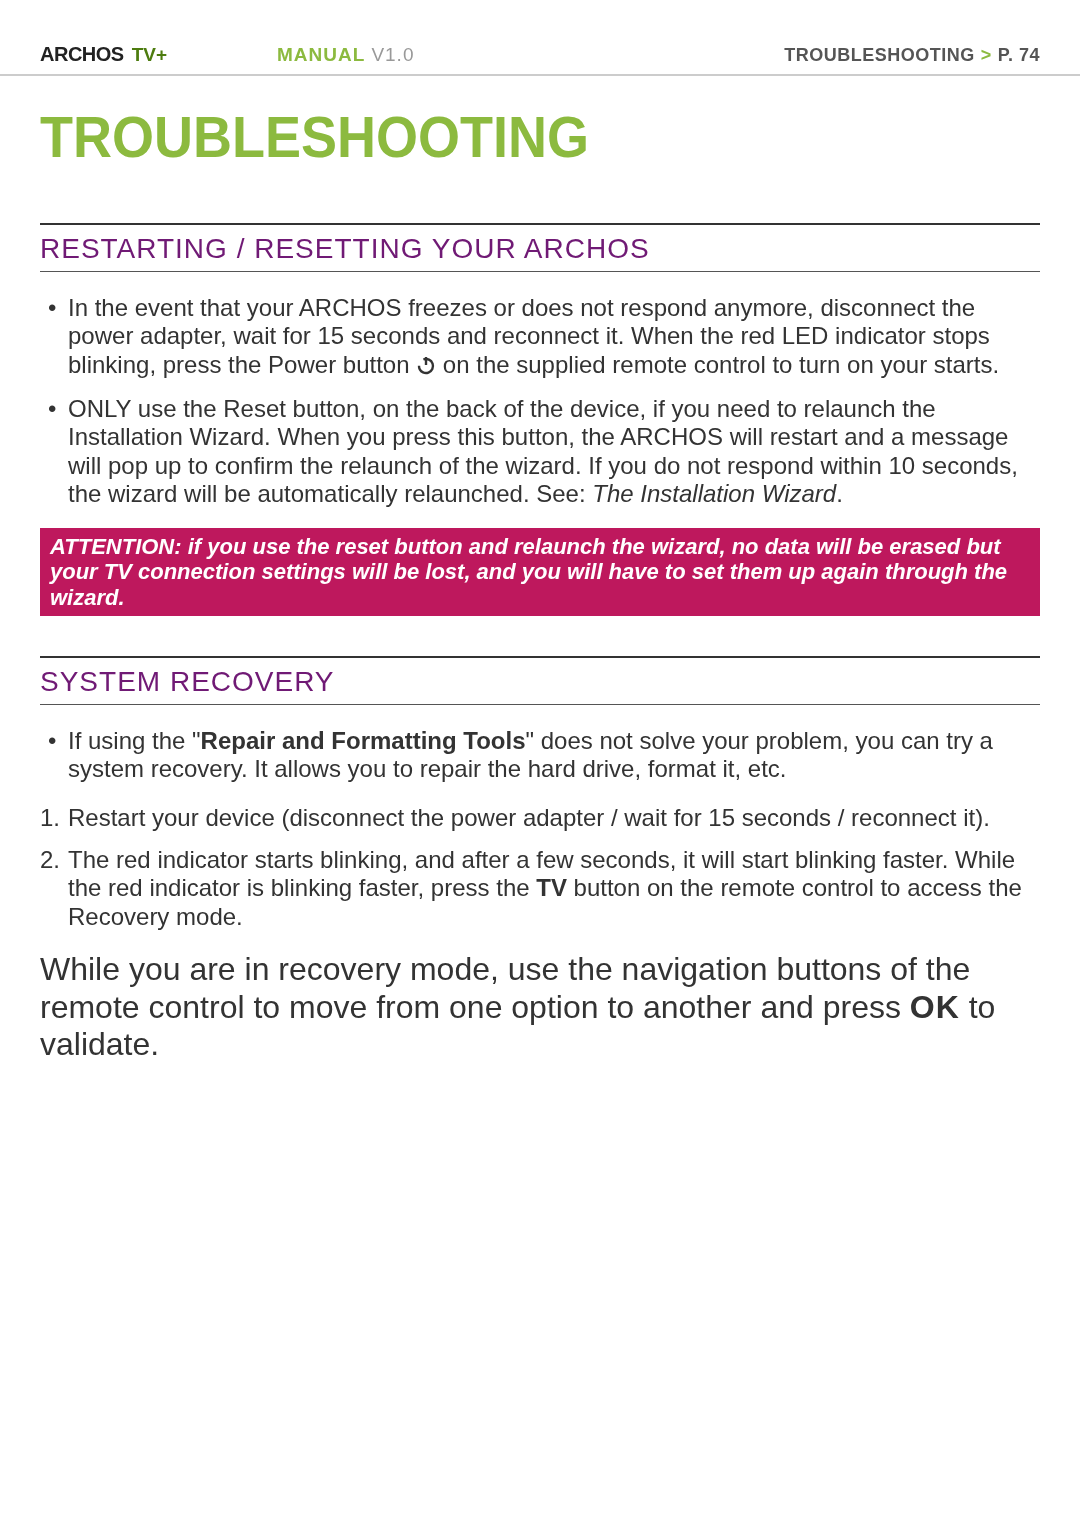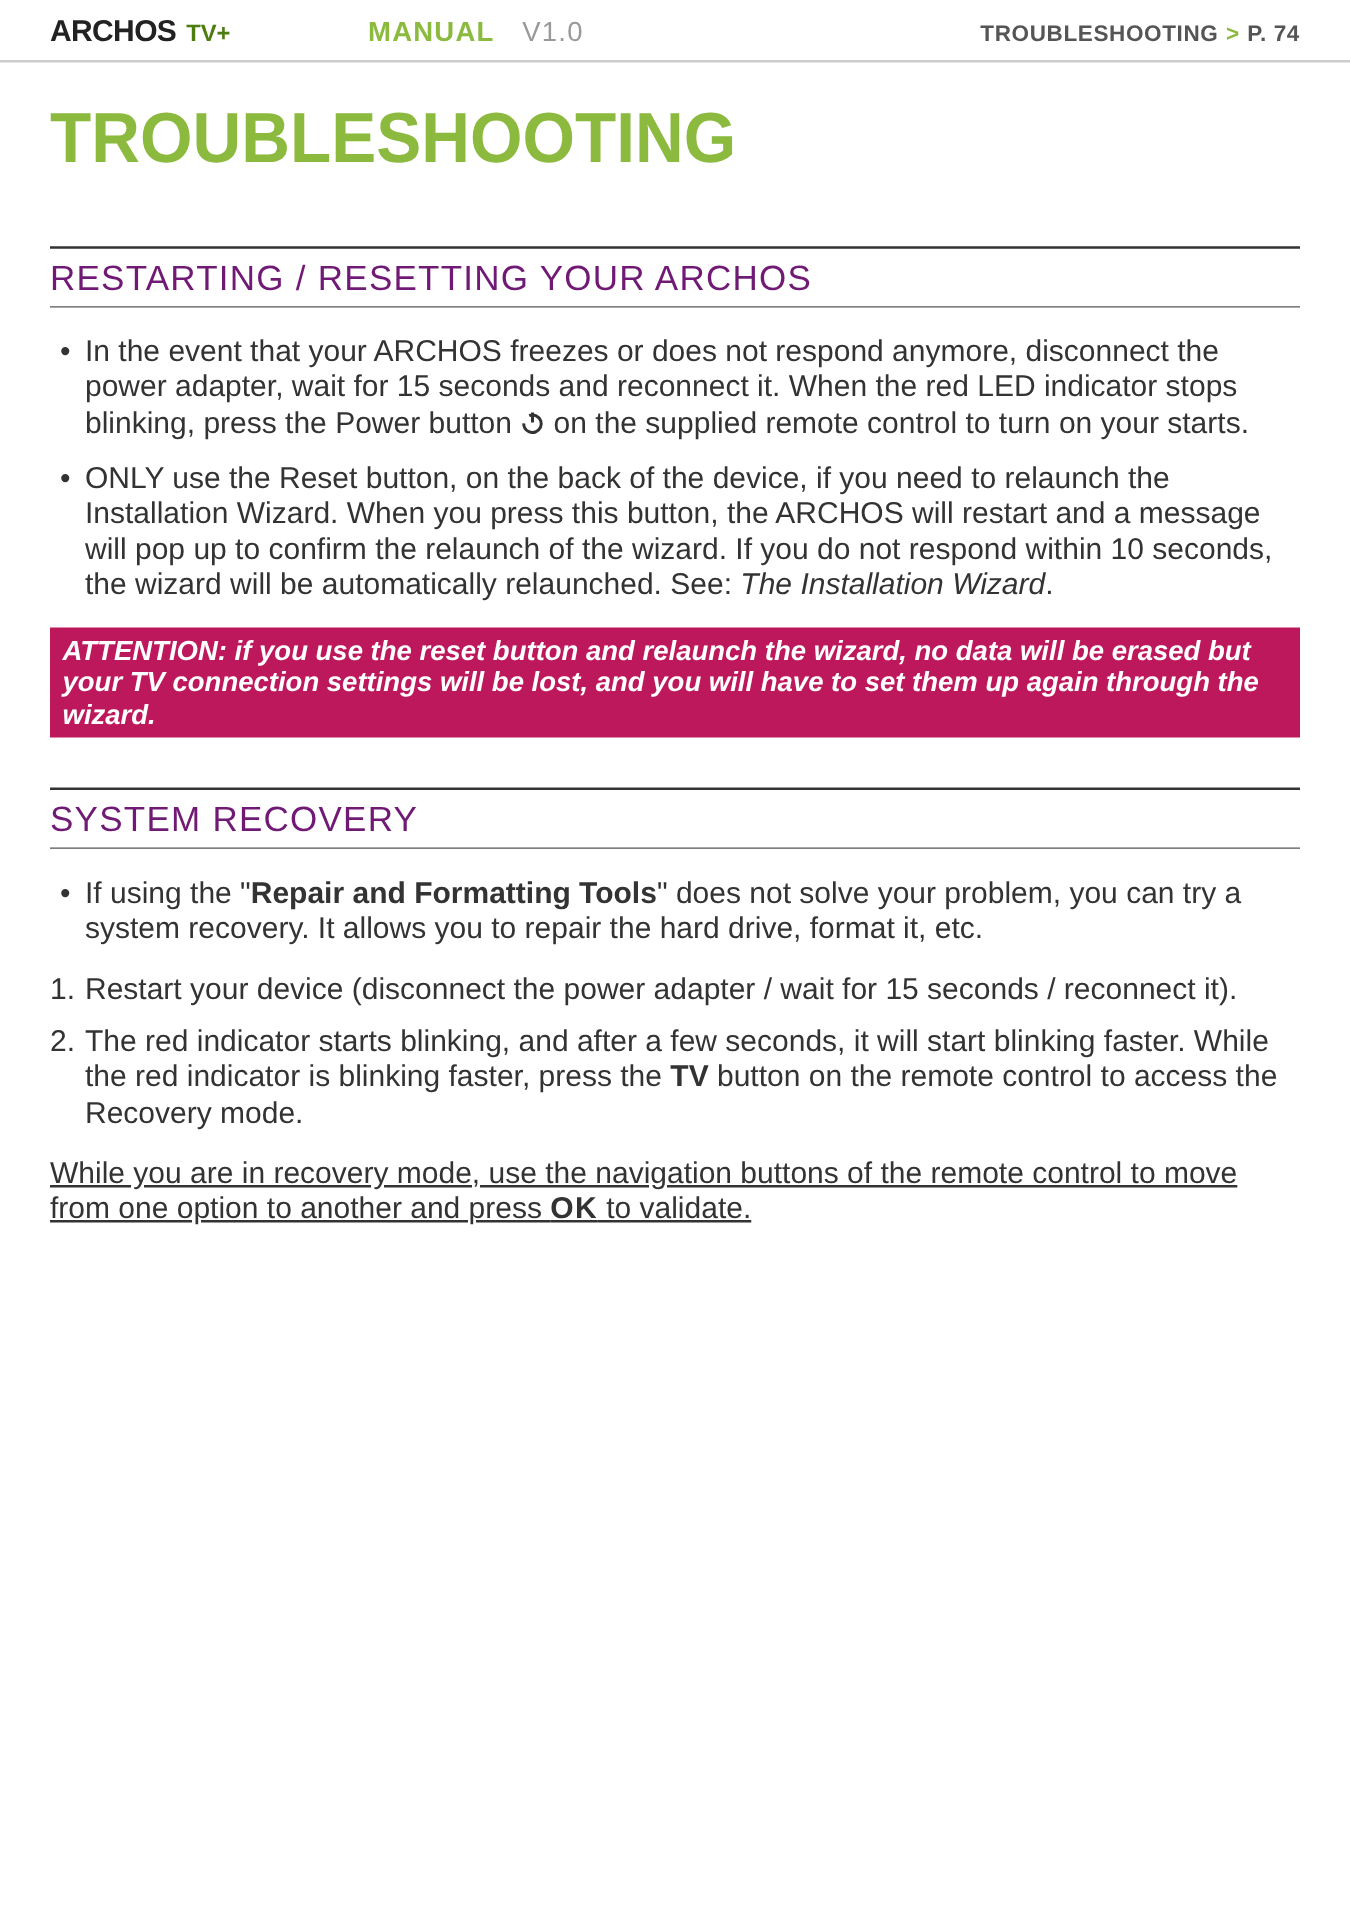--- a/index.html
+++ b/index.html
@@ -14,31 +14,31 @@
   }
   .brand {
     display: flex;
     align-items: baseline;
     gap: 2px;
   }
   .brand-main {
     font-family: Arial, sans-serif;
     font-weight: 700;
     letter-spacing: -0.5px;
-    font-size: 24px;
+    font-size: 20px;
     color: #222;
   }
   .brand-sub {
     font-family: Arial, sans-serif;
     font-weight: 700;
     font-size: 19px;
     color: #4d7c0f;
     margin-left: 6px;
   }
-  .manual-block { margin-left: 110px; display: flex; gap: 22px; font-size: 22px; letter-spacing: 1px; }
+  .manual-block { margin-left: 110px; display: flex; gap: 6px; font-size: 19px; letter-spacing: 1px; margin-top: 32px; }
   .manual-label { color: #8cba3f; font-weight: 700; font-family: Arial, sans-serif; }
   .manual-version { color: #999; font-weight: 400; font-family: Arial, sans-serif; }
   .header-right { margin-left: auto; display: flex; gap: 6px; font-size: 18px; font-weight: 700; letter-spacing: 0.5px; font-family: Arial, sans-serif; }
   .hr-section { color: #555; }
   .hr-arrow { color: #8cba3f; }
   .hr-page { color: #555; }
 
   .content { padding: 30px 40px 40px 40px; }
 
   .page-title {
@@ -103,24 +103,23 @@
     color: #fff;
     font-style: italic;
     font-weight: 700;
     font-size: 22px;
     line-height: 1.15;
     padding: 6px 10px;
     margin: 6px 0 40px 0;
   }
 
   .body-para {
-    font-size: 24px;
+    font-size: 32px;
     line-height: 1.18;
     color: #333;
-    text-decoration: underline;
   }
 
   b.strong { font-weight: 700; font-style: normal; }
   i.ital { font-style: italic; }
 
   .power-icon {
     display: inline-block;
     vertical-align: -2px;
   }
   .ok-glyph {

